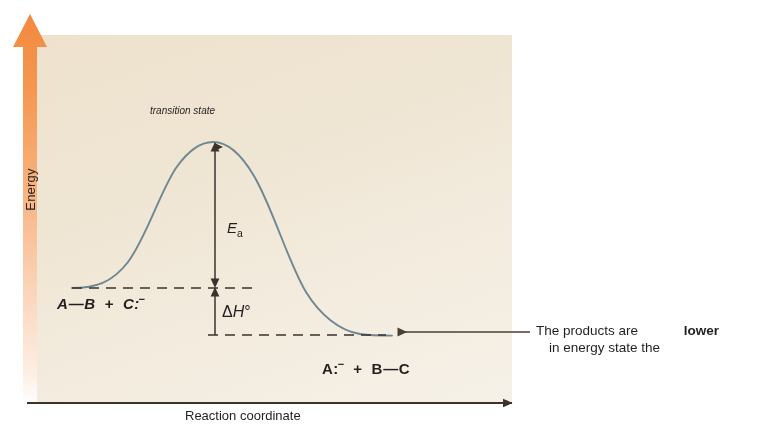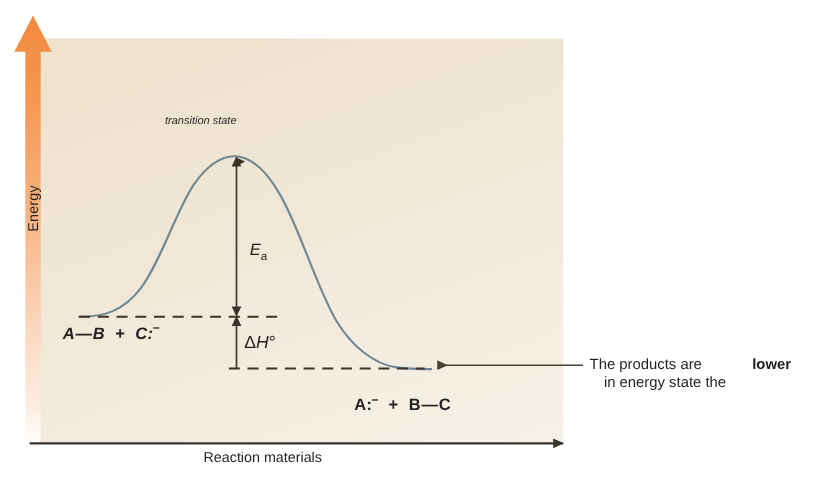--- a/index.html
+++ b/index.html
@@ -219,20 +219,20 @@
   </div>
 
   <div class="lbl lbl-react species">
     <span>A</span><span class="bond">—</span><span>B</span>&nbsp;&nbsp;<span>+</span>&nbsp;&nbsp;<span>C:</span><sup>−</sup>
   </div>
 
   <div class="lbl lbl-prod species">
     <span>A:</span><sup>−</sup>&nbsp;&nbsp;<span>+</span>&nbsp;&nbsp;<span>B</span><span class="bond">—</span><span>C</span>
   </div>
 
-  <div class="lbl lbl-xaxis">Reaction materials</div>
+  <div class="lbl lbl-xaxis">Reaction coordinate</div>
 
   <div class="callout">
     <span>The products are </span><b>lower</b>
     <span class="l2">in energy state the</span>
   </div>
 
 </div>
 
 </body></html>

